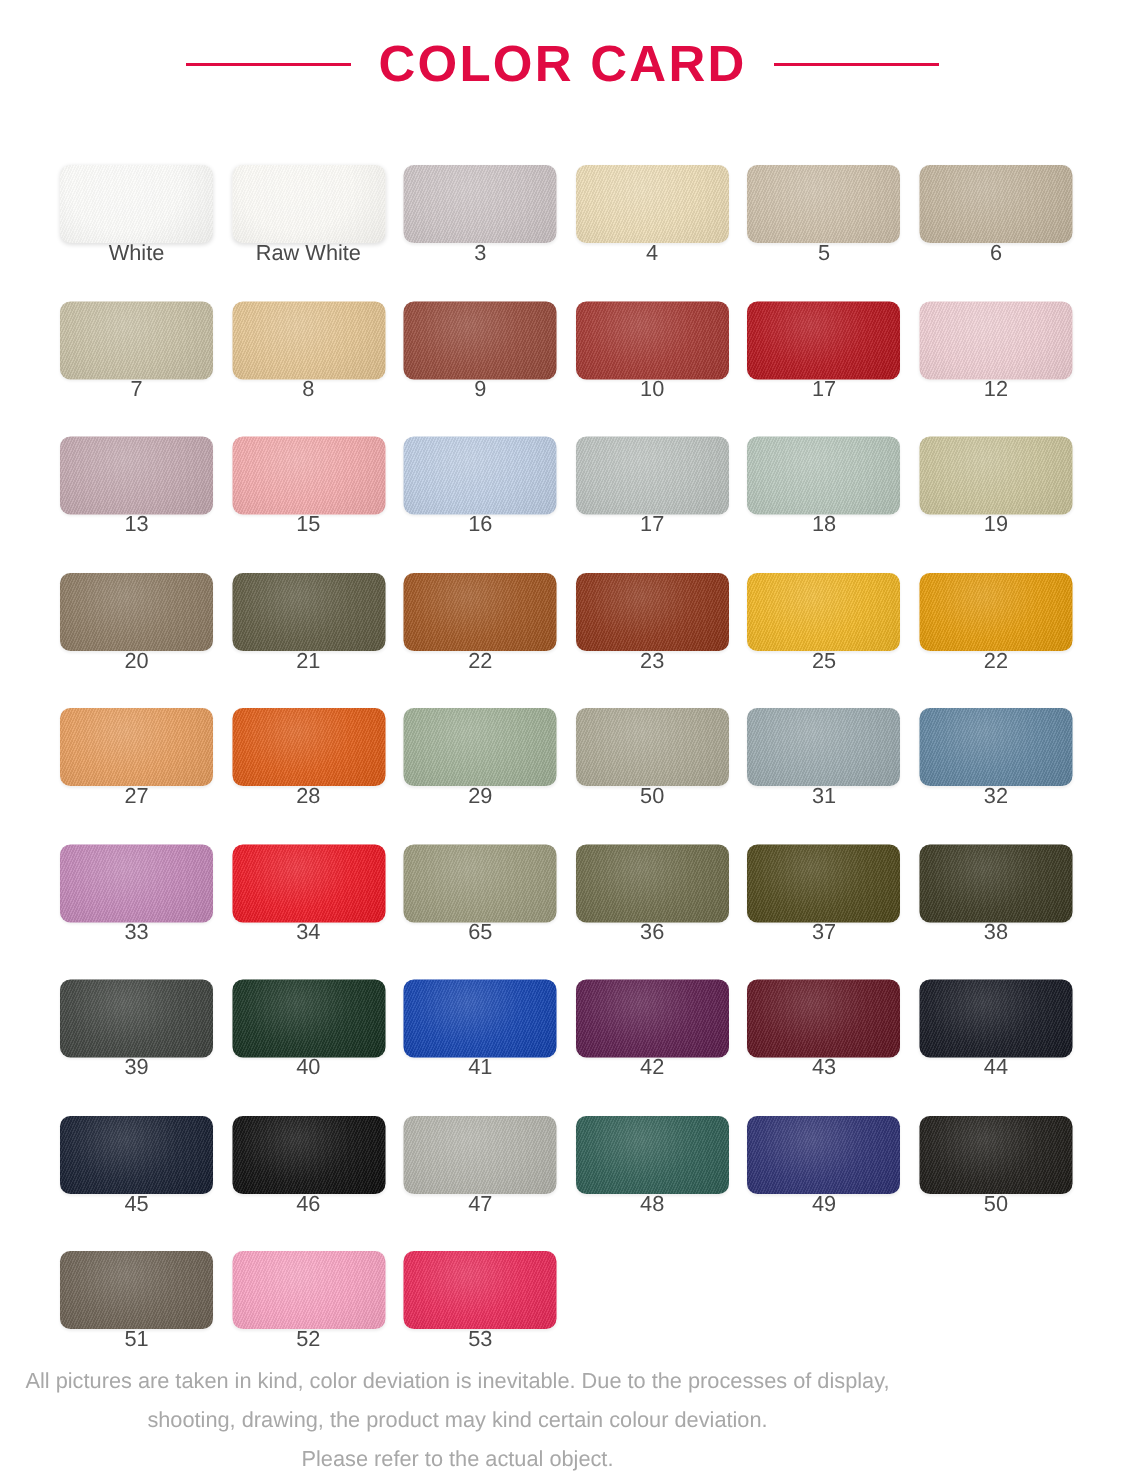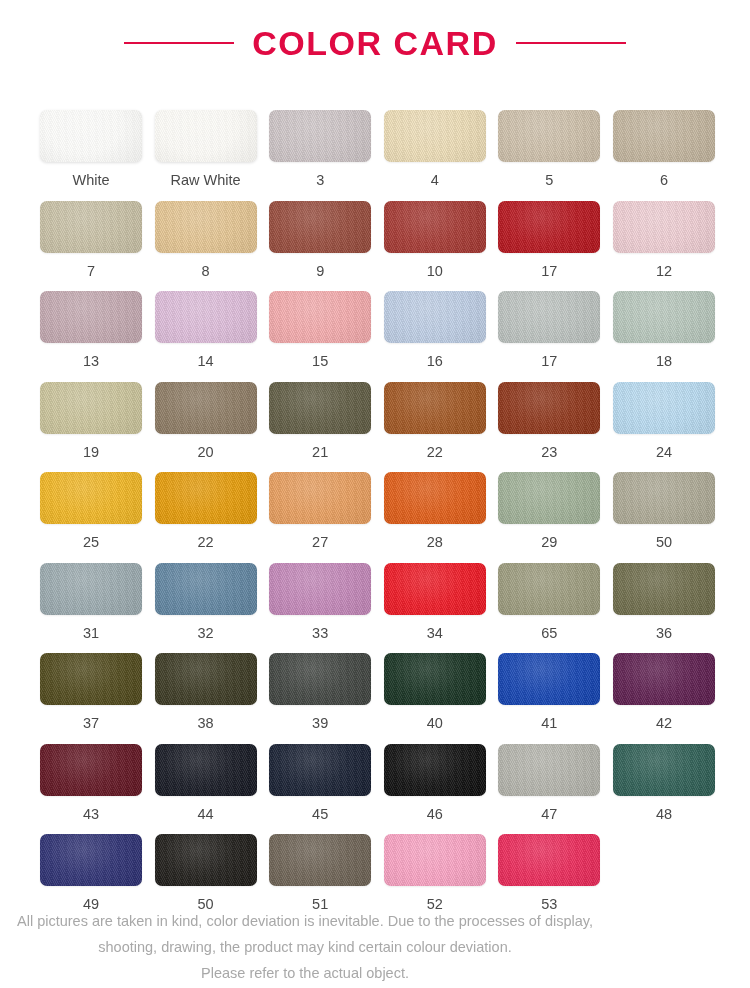--- a/index.html
+++ b/index.html
@@ -99,21 +99,21 @@
         rgba(255,255,255,0.05) 45%,
         rgba(0,0,0,0.06) 100%);
     pointer-events: none;
   }
   .swatch.light {
     box-shadow: 0 1px 3px rgba(0,0,0,0.13);
   }
   .swatch.light::before { opacity: 0.45; }
 
   .sw-label {
-    margin-top: 11px;
+    margin-top: 0;
     font-size: 14.5px;
     color: #4a4a4a;
     font-family: "Liberation Sans", "DejaVu Sans", sans-serif;
     line-height: 1;
     text-align: center;
     white-space: nowrap;
   }
 
   
   .footer {
@@ -187,24 +187,20 @@
       </div>
       <div class="cell">
         <div class="swatch" style="background-color: rgb(238, 205, 210);"></div>
         <div class="sw-label">12</div>
       </div>
       <div class="cell">
         <div class="swatch" style="background-color: rgb(195, 168, 176);"></div>
         <div class="sw-label">13</div>
       </div>
       <div class="cell">
-        <div class="swatch" style="background-color: rgb(221, 188, 217);"></div>
-        <div class="sw-label">14</div>
-      </div>
-      <div class="cell">
         <div class="swatch" style="background-color: rgb(243, 169, 171);"></div>
         <div class="sw-label">15</div>
       </div>
       <div class="cell">
         <div class="swatch" style="background-color: rgb(189, 205, 228);"></div>
         <div class="sw-label">16</div>
       </div>
       <div class="cell">
         <div class="swatch" style="background-color: rgb(188, 194, 191);"></div>
         <div class="sw-label">17</div>
@@ -225,24 +221,20 @@
         <div class="swatch" style="background-color: rgb(95, 91, 66);"></div>
         <div class="sw-label">21</div>
       </div>
       <div class="cell">
         <div class="swatch" style="background-color: rgb(160, 84, 31);"></div>
         <div class="sw-label">22</div>
       </div>
       <div class="cell">
         <div class="swatch" style="background-color: rgb(141, 51, 23);"></div>
         <div class="sw-label">23</div>
-      </div>
-      <div class="cell">
-        <div class="swatch" style="background-color: rgb(183, 218, 240);"></div>
-        <div class="sw-label">24</div>
       </div>
       <div class="cell">
         <div class="swatch" style="background-color: rgb(240, 181, 33);"></div>
         <div class="sw-label">25</div>
       </div>
       <div class="cell">
         <div class="swatch" style="background-color: rgb(228, 154, 6);"></div>
         <div class="sw-label">22</div>
       </div>
       <div class="cell">

